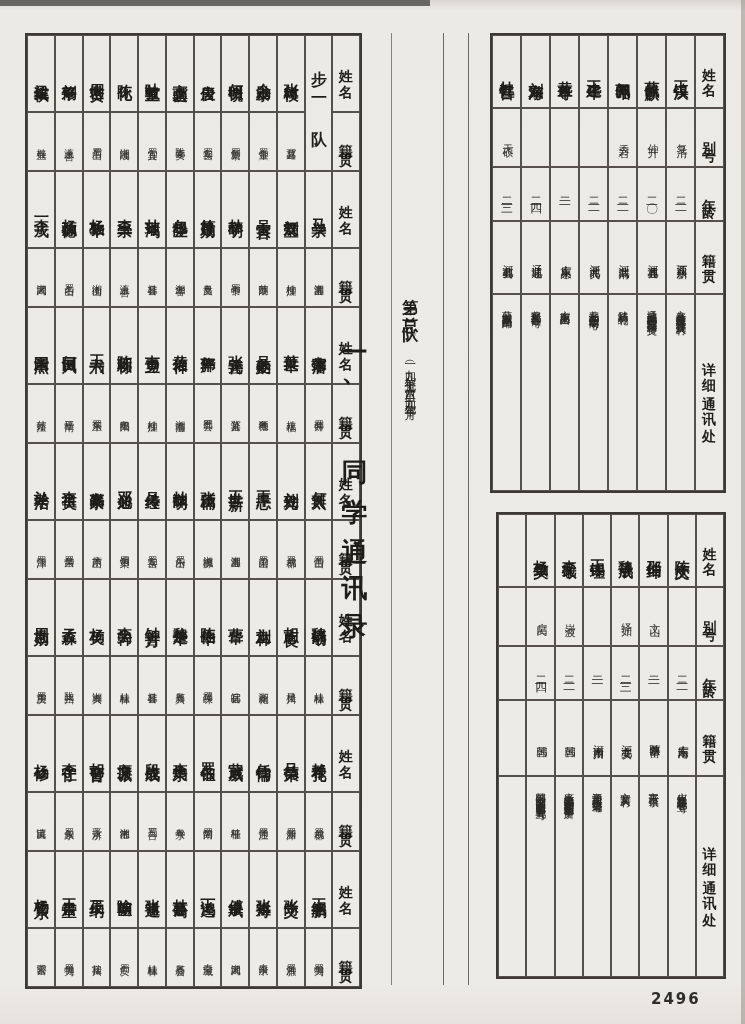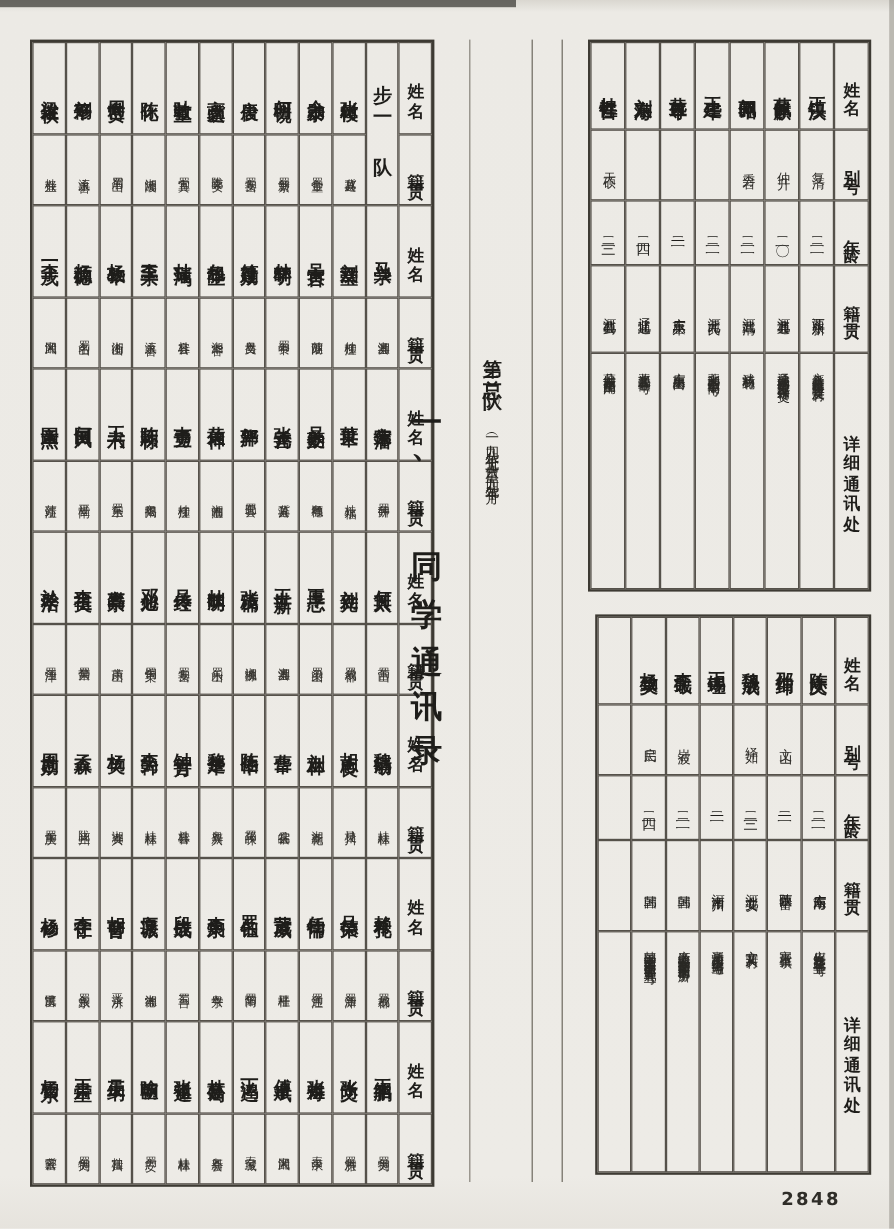--- a/index.html
+++ b/index.html
@@ -835,13 +835,13 @@
       <span class="v"></span>
     </div>
     <div class="cell empty" style="grid-area: 4 / 8;">
       <span class="v"></span>
     </div>
     <div class="cell empty" style="grid-area: 5 / 8;">
       <span class="v"></span>
     </div>
   </div>
 
-<div class="page-number">2848</div>
+<div class="page-number">2496</div>
 
 </body></html>

